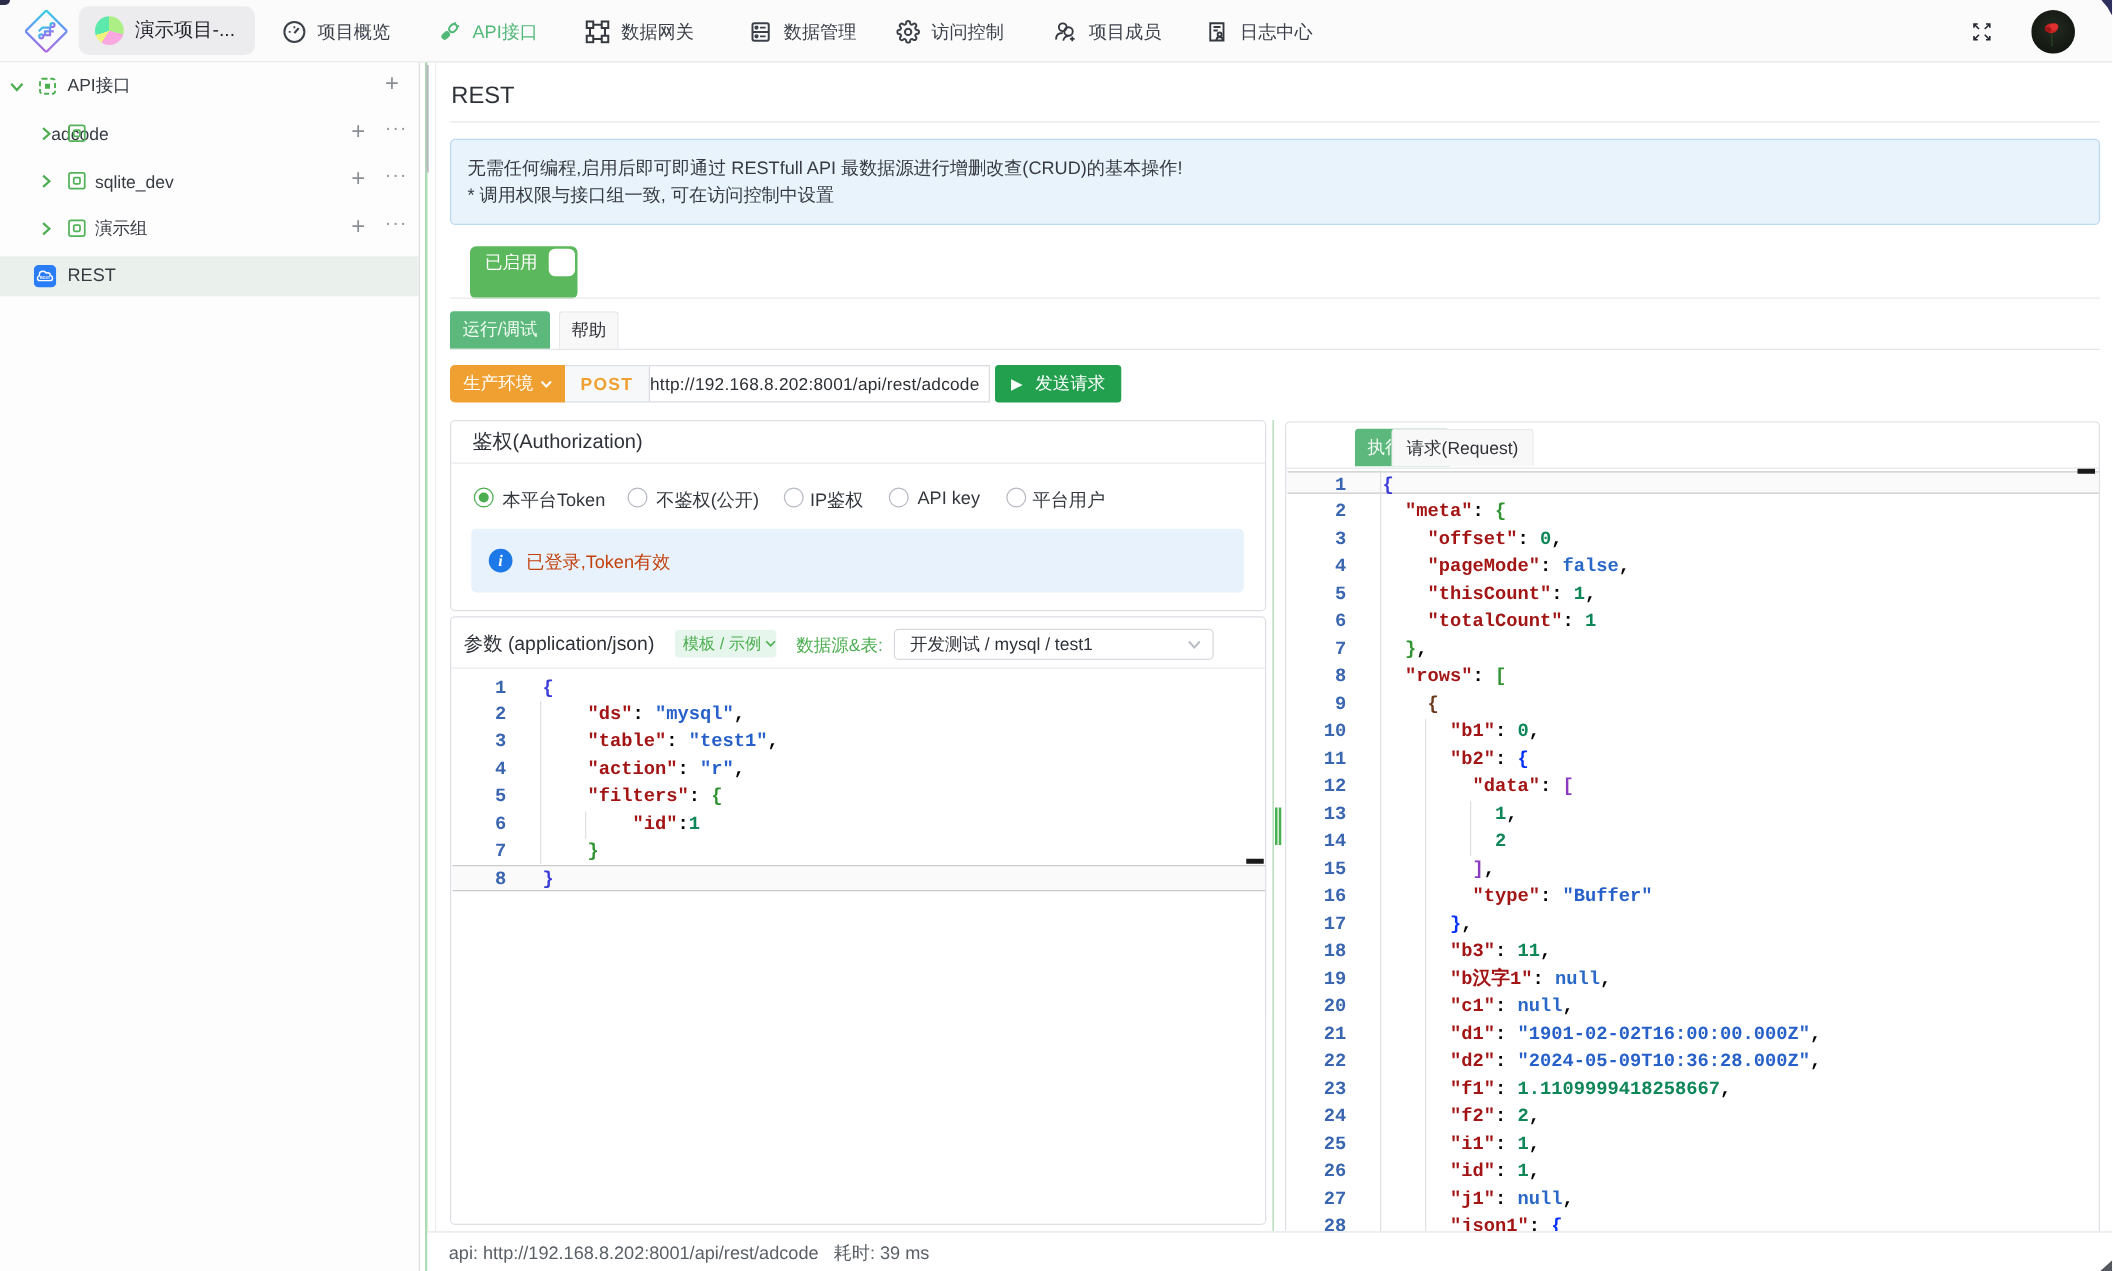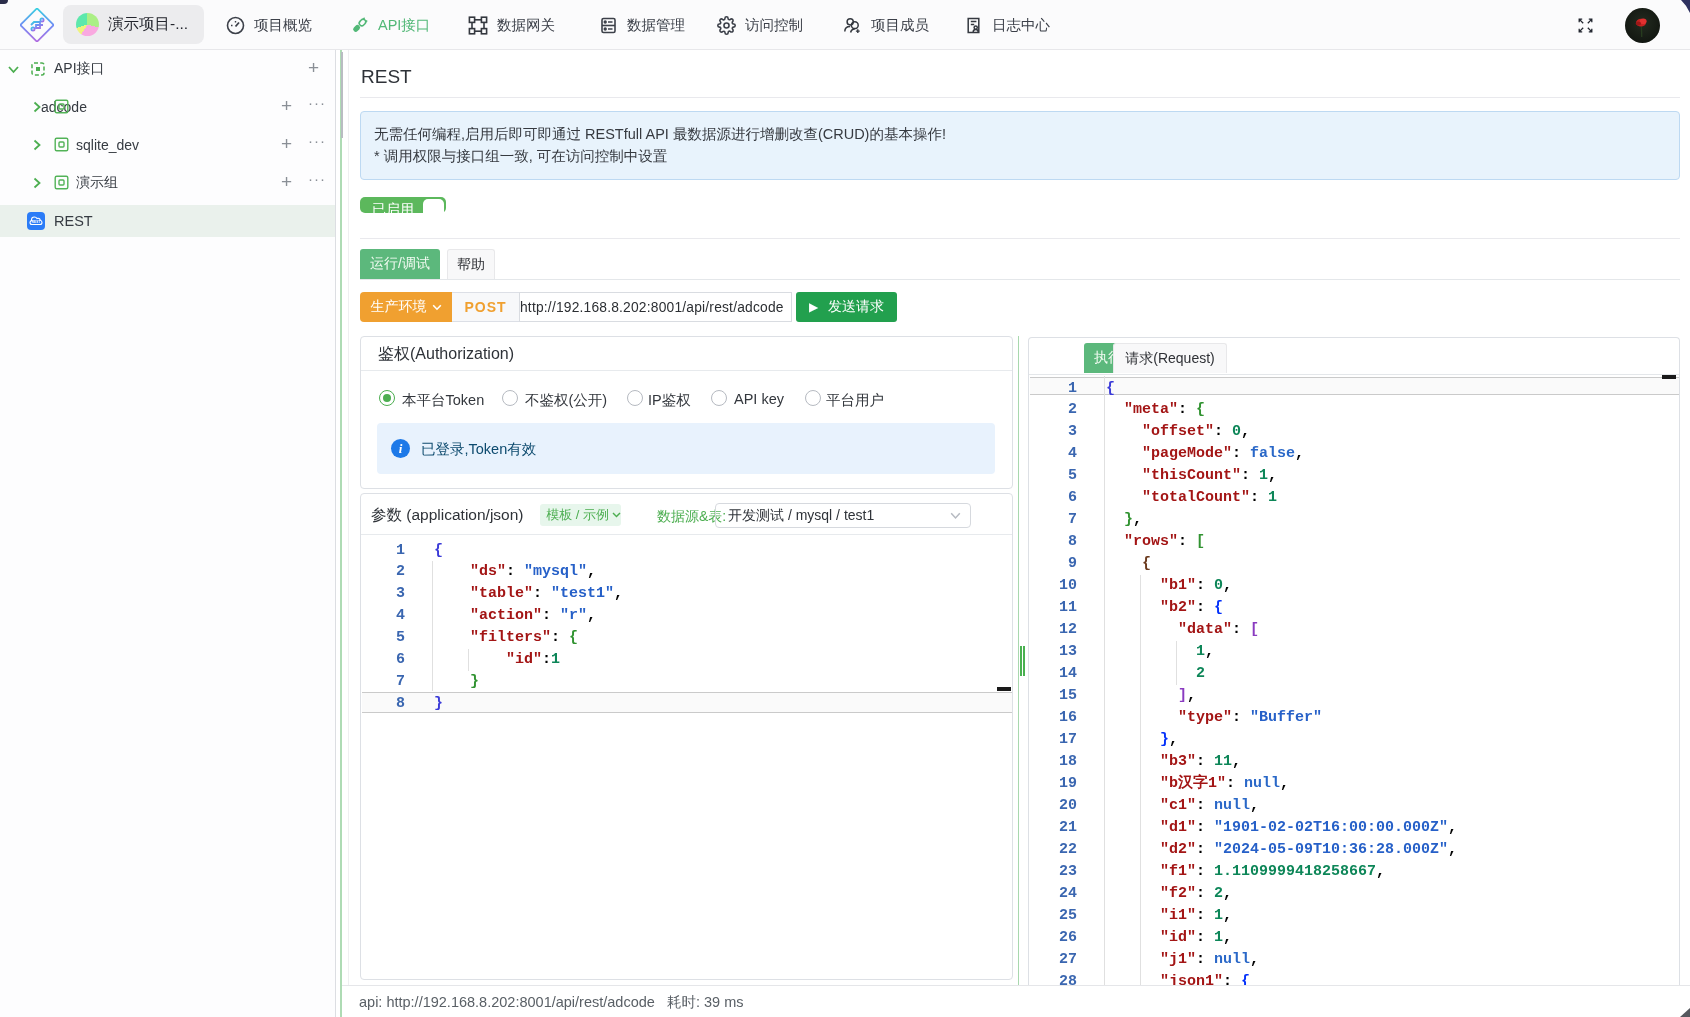--- a/index.html
+++ b/index.html
@@ -20,47 +20,47 @@
 .trow .plus { position:absolute; font-size:19px; color:#8a8f96; font-weight:400; top:4px; }
 .trow .dots { position:absolute; font-size:15px; color:#8a8f96; letter-spacing:1px; top:3px; }
 #vgreen { position:absolute; left:340px; top:50px; width:2px; height:967px; background:#aedbb4; }
 #vgray2 { position:absolute; left:348px; top:50px; width:1px; height:935px; background:#efeff1; }
 
 #mtitle { position:absolute; left:361px; top:66px; font-size:19px; color:#2e3238; }
 .hr { position:absolute; height:1px; background:#e9e9ed; }
 #infobox { position:absolute; left:360px; top:111px; width:1320px; height:69px; background:#e8f3fc; border:1px solid #bdd9f2; border-radius:4px; font-size:14.5px; color:#363a40; }
 #infobox .l1 { position:absolute; left:13px; top:13px; }
 #infobox .l2 { position:absolute; left:13px; top:35px; }
-#toggle { position:absolute; left:360px; top:197px; width:86px; height:16px; background:#5cb85c; border-radius:5px; }
+#toggle { position:absolute; left:376px; top:197px; width:86px; height:42px; background:#5cb85c; border-radius:5px; }
 #toggle .t { position:absolute; left:12px; top:4px; color:#fff; font-size:14px; }
 #toggle .knob { position:absolute; right:2px; top:2px; width:21px; height:22px; background:#fff; border-radius:5px; }
 .tab { position:absolute; height:30px; display:flex; align-items:center; justify-content:center; font-size:14px; }
 .tabon { background:#5cb87c; color:#f2fbf2; border-radius:3px 3px 0 0; }
 .taboff { background:#f8f8f9; color:#2f3136; border:1px solid #e8e8ea; border-bottom:none; border-radius:3px 3px 0 0; }
 
 #envbtn { position:absolute; left:360px; top:292px; width:92px; height:30px; background:#f0a030; border-radius:4px 0 0 4px; color:#fff; font-size:14px; display:flex; align-items:center; justify-content:center; gap:5px; }
 #postseg { position:absolute; left:452px; top:292px; width:67px; height:30px; background:#f7f8fa; border-top:1px solid #dcdfe6; border-bottom:1px solid #dcdfe6; color:#f0a030; font-weight:bold; font-size:14px; display:flex; align-items:center; justify-content:center; letter-spacing:1px; }
 #urlbox { position:absolute; left:519px; top:292px; width:273px; height:30px; background:#fff; border:1px solid #d9dce1; font-size:13.8px; color:#2c2f33; display:flex; align-items:center; letter-spacing:0.2px; }
 #sendbtn { position:absolute; left:796px; top:292px; width:101px; height:30px; background:#22a04e; border-radius:3px; color:#fff; font-size:14px; display:flex; align-items:center; justify-content:center; gap:10px; }
 
 .panel { position:absolute; background:#fff; border:1px solid #dde0e5; border-radius:4px; overflow:hidden; }
 #authp { left:360px; top:336px; width:653px; height:153px; }
 #authhead { position:absolute; left:0; top:0; width:100%; height:34px; border-bottom:1px solid #e7eaed; font-size:16px; color:#2e3238; line-height:34px; padding-left:17px; }
 .radio { position:absolute; width:16px; height:16px; border-radius:50%; border:1px solid #b6bac1; background:#fff; }
 .radio.on { border:1px solid #4cae50; }
 .radio.on:after { content:""; position:absolute; left:3px; top:3px; width:8px; height:8px; border-radius:50%; background:#4cae50; }
 .rlabel { position:absolute; font-size:14.5px; color:#33373d; }
 #authalert { position:absolute; left:16px; top:86px; width:618px; height:51px; background:#e8f2fd; border-radius:4px; }
 #authalert .i { position:absolute; left:14px; top:16px; width:19px; height:19px; border-radius:50%; background:#1d79e8; color:#fff; font-size:13px; font-weight:bold; text-align:center; line-height:19px; font-family:"Liberation Serif",serif; font-style:italic; }
-#authalert .t { position:absolute; left:44px; top:17px; font-size:14.5px; color:#0c4a6e; }
+#authalert .t { position:absolute; left:44px; top:17px; font-size:14.5px; color:#c2410c; }
 #paramp { left:360px; top:493px; width:653px; height:487px; }
 #paramhead { position:absolute; left:0; top:0; width:100%; height:41px; border-bottom:1px solid #e7eaed; }
 #ptitle { position:absolute; left:10px; top:11px; font-size:15.5px; color:#2e3238; }
 #tplbtn { position:absolute; left:179px; top:10px; width:81px; height:22px; background:#e7f6ec; border-radius:3px; color:#4cae50; font-size:13px; display:flex; align-items:center; justify-content:flex-end; gap:3px; }
-#dslabel { position:absolute; left:276px; top:14px; font-size:14px; color:#4cae50;margin-left:20px; }
+#dslabel { position:absolute; left:276px; top:14px; font-size:14px; color:#4cae50; }
 #dsselect { position:absolute; left:354px; top:9px; width:256px; height:25px; border:1px solid #d6d9de; border-radius:4px; font-size:14px; color:#2e3238; }
 #dsselect .txt { position:absolute; left:12px; top:3px; }
 
 .ed { position:absolute; font-family:"Liberation Mono",monospace; font-size:15px; font-weight:600; line-height:21.97px; white-space:pre; }
 .gut { color:#3a66b0; text-align:right; }
 .p { color:#a31515; } .s { color:#2660c8; } .n { color:#0d8658; } .k { color:#2a68c8; }
 .d1 { color:#3b3bd8; } .d2 { color:#319331; } .d3 { color:#6b3a1e; } .d4 { color:#0431fa; } .d5 { color:#8a3bc0; }
 .guide { position:absolute; width:1px; background:#e0e0e0; }
 .aline { position:absolute; background:#fafafa; border-top:1px solid #cacaca; border-bottom:1px solid #cacaca; }
 .cdash { position:absolute; height:4px; background:#1a1a1a; }

